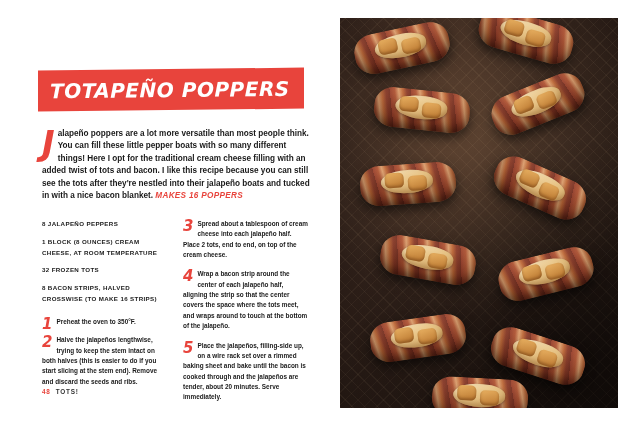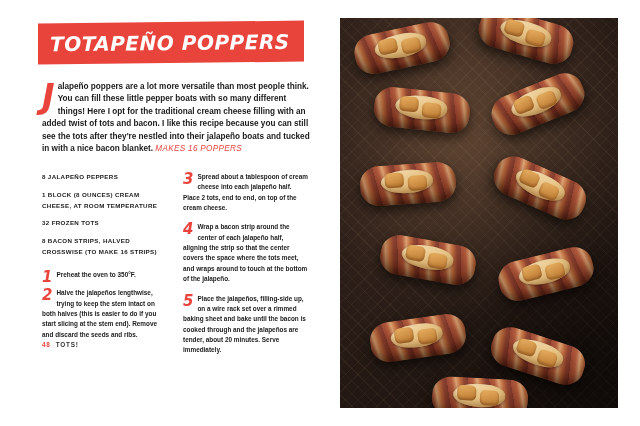--- a/index.html
+++ b/index.html
@@ -21,20 +21,21 @@
     display: flex;
   }
 
   
   .left-page {
     position: relative;
     width: 340px;
     height: 376px;
     box-sizing: border-box;
     padding: 22px 26px 0 42px;
+    margin-top: 47px;
   }
 
   .title-band {
     position: relative;
     background: #e8443c;
     display: inline-block;
     padding: 9px 14px 8px 12px;
     transform: skewY(-0.6deg);
     margin-left: -4px;
   }
@@ -65,21 +66,21 @@
     font-style: italic;
     font-weight: bold;
     font-size: 34px;
     line-height: 26px;
     color: #e8443c;
     margin: 2px 3px 0 0;
   }
   .makes {
     color: #e8443c;
     font-style: italic;
-    font-weight: normal;
+    font-weight: bold;
     letter-spacing: 0.3px;
   }
 
   .columns {
     display: flex;
     margin-top: 16px;
     gap: 16px;
   }
   .col {
     width: 125px;

